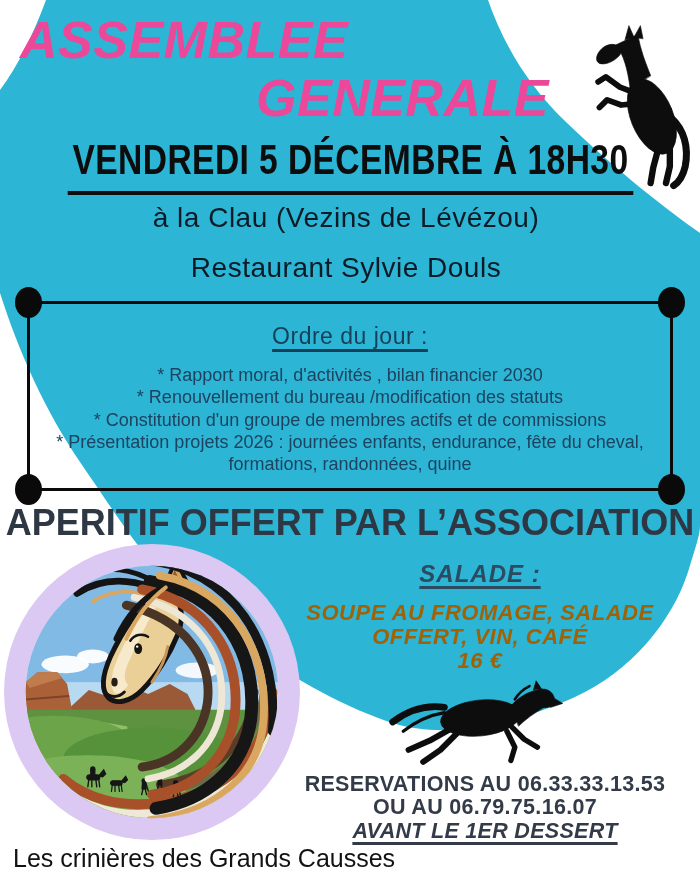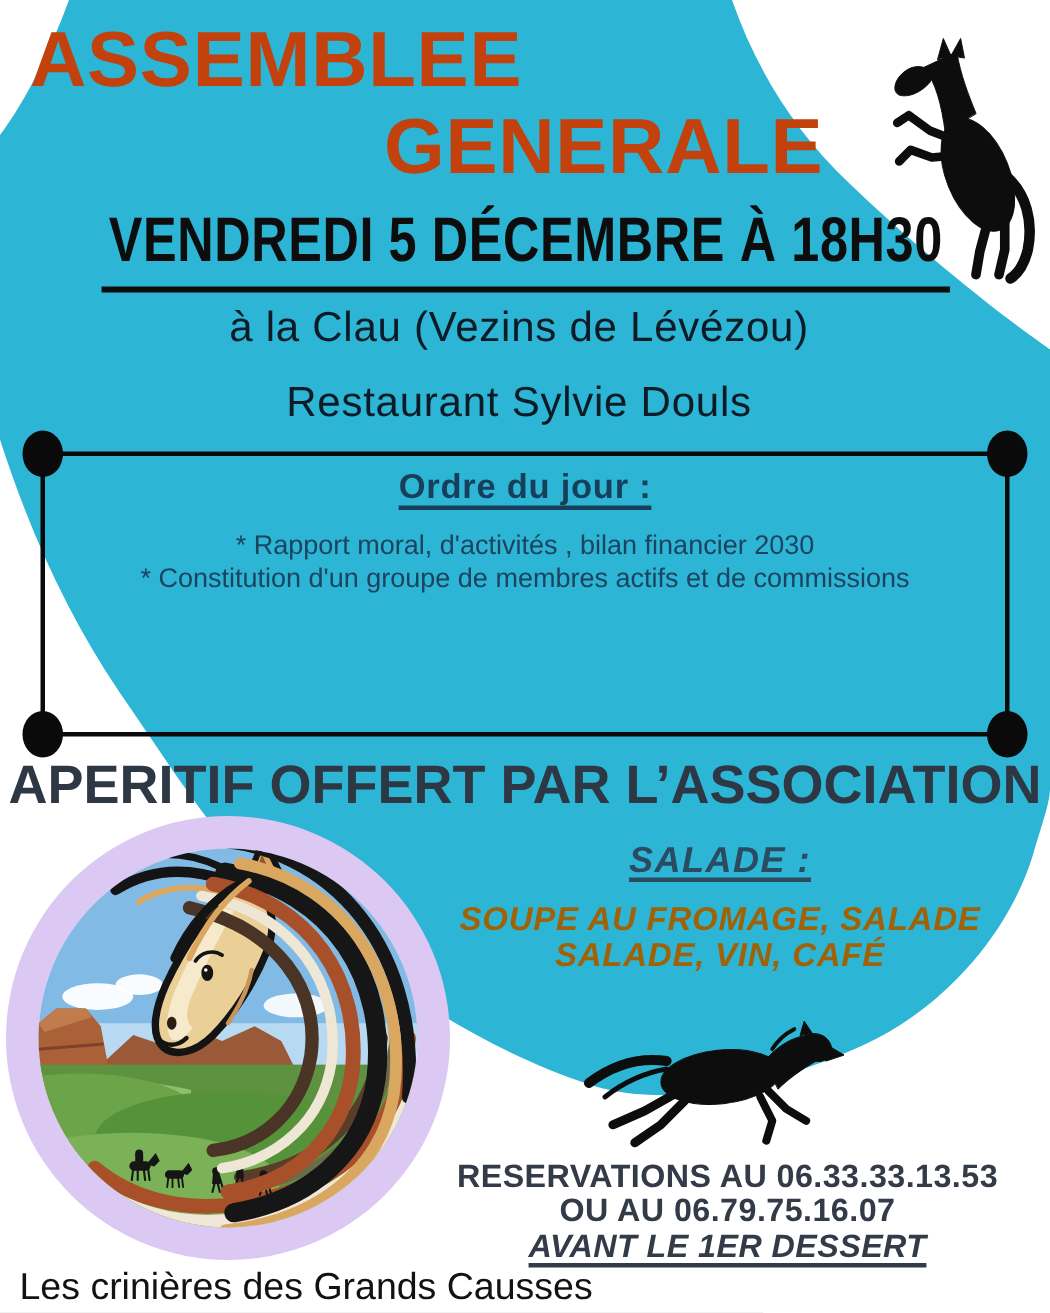--- a/index.html
+++ b/index.html
@@ -5,22 +5,22 @@
   html,body{margin:0;padding:0;background:#e8e8e8;}
   .stage{
     position:relative;width:700px;height:875px;overflow:hidden;background:#ffffff;
     font-family:"Liberation Sans",sans-serif;margin:0 auto;
   }
   svg{display:block;}
 
   .blob{position:absolute;left:0;top:0;z-index:0;}
 
   .title-line{
-    position:absolute;z-index:3;color:#c2410c;font-weight:900;
-    font-size:52px;letter-spacing:0.5px;line-height:1;white-space:nowrap;
+    position:absolute;z-index:3;color:#ec4899;font-weight:900;
+    font-size:52px;letter-spacing:0.5px;line-height:1;white-space:nowrap;font-style:italic;
   }
   .title-1{left:20px;top:14px;}
   .title-2{left:228px;top:72px;margin-left:28px;}
 
   .date-wrap{position:absolute;left:0;top:136px;width:700px;display:flex;justify-content:center;z-index:3;}
   .date-text{
     display:inline-block;transform:scaleX(0.8);transform-origin:center;
     font-size:42px;font-weight:900;color:#0d0d0d;white-space:nowrap;
     border-bottom:4px solid #0d0d0d;padding:0 6px 7px 6px;letter-spacing:0.5px;
   }
@@ -36,21 +36,21 @@
   }
   .corner-dot{
     position:absolute;width:27px;height:31px;background:#0a0a0a;border-radius:50%;z-index:3;
   }
   .dot-tl{left:-15px;top:-17px;}
   .dot-tr{right:-15px;top:-17px;}
   .dot-bl{left:-15px;bottom:-17px;}
   .dot-br{right:-15px;bottom:-17px;}
 
   .agenda-title{
-    margin-top:7px;text-align:center;color:#173f59;font-size:23px;font-weight:700;
+    margin-top:19px;text-align:center;color:#173f59;font-size:23px;font-weight:400;
     letter-spacing:0.5px;
     text-decoration:underline;text-decoration-thickness:3px;text-underline-offset:5px;
   }
   .agenda-items{margin:14px auto 0 auto;max-width:645px;}
   .agenda-item{
     text-align:center;color:#1c4360;font-size:18px;line-height:1.24;font-weight:500;
   }
 
   .aperitif{
     position:absolute;left:0;top:502px;width:700px;text-align:center;z-index:3;
@@ -119,21 +119,23 @@
   <div class="venue venue-2">Restaurant Sylvie Douls</div>
 
   <div class="agenda-box">
     <div class="corner-dot dot-tl"></div>
     <div class="corner-dot dot-tr"></div>
     <div class="corner-dot dot-bl"></div>
     <div class="corner-dot dot-br"></div>
     <div class="agenda-title">Ordre du jour :</div>
     <div class="agenda-items">
       <div class="agenda-item">* Rapport moral, d'activités , bilan financier 2030</div>
+      <div class="agenda-item">* Renouvellement du bureau /modification des statuts</div>
       <div class="agenda-item">* Constitution d'un groupe de membres actifs et de commissions</div>
+      <div class="agenda-item">* Présentation projets 2026 : journées enfants, endurance, fête du cheval, formations, randonnées, quine</div>
     </div>
   </div>
 
   <div class="aperitif">APERITIF OFFERT PAR L’ASSOCIATION</div>
 
   <svg class="logo" width="296" height="296" viewBox="0 0 300 300">
     <defs>
       <clipPath id="logoClip">
           <circle cx="150" cy="150" r="128"></circle>
         </clipPath>
@@ -240,21 +242,22 @@
         <path d="M124,62 C184,76 212,118 206,162 C200,198 174,222 140,226" stroke="#4a3425" stroke-width="9"></path>
         <path d="M158,46 C140,56 124,74 114,96" stroke="#141414" stroke-width="6"></path>
         <path d="M164,44 C148,56 134,74 124,96" stroke="#d9a75f" stroke-width="4"></path>
       </g>
     </g>
   </svg>
 
   <div class="meal">
     <span class="meal-title">SALADE :</span>
     <div class="meal-line">SOUPE AU FROMAGE, SALADE</div>
-    <div class="meal-line">SALADE, VIN, CAFÉ</div>
+    <div class="meal-line">OFFERT, VIN, CAFÉ</div>
+    <div class="meal-line">16 €</div>
   </div>
 
   <svg class="jump-horse" width="186" height="100" viewBox="0 0 280 150">
     <g fill="#0d0d0d" stroke="#0d0d0d" stroke-linecap="round" stroke-linejoin="round">
       <ellipse cx="148" cy="78" rx="60" ry="27" transform="rotate(-6 148 78)"></ellipse>
       <path d="M192,62 C206,46 220,38 236,36 L244,62 C230,70 216,80 206,90 Z"></path>
       <path d="M234,36 C244,32 254,36 258,44 C262,52 258,60 250,62 C242,64 236,60 232,52 Z"></path>
       <path d="M252,44 L272,56 L254,62 Z"></path>
       <path d="M228,36 L232,22 L240,34 Z"></path>
       <path d="M196,92 L214,110 L234,122" fill="none" stroke-width="8"></path>

